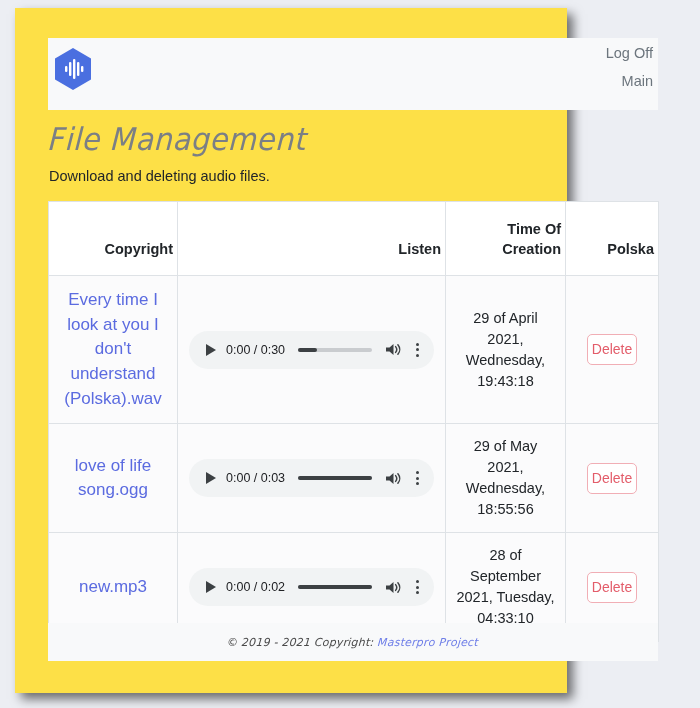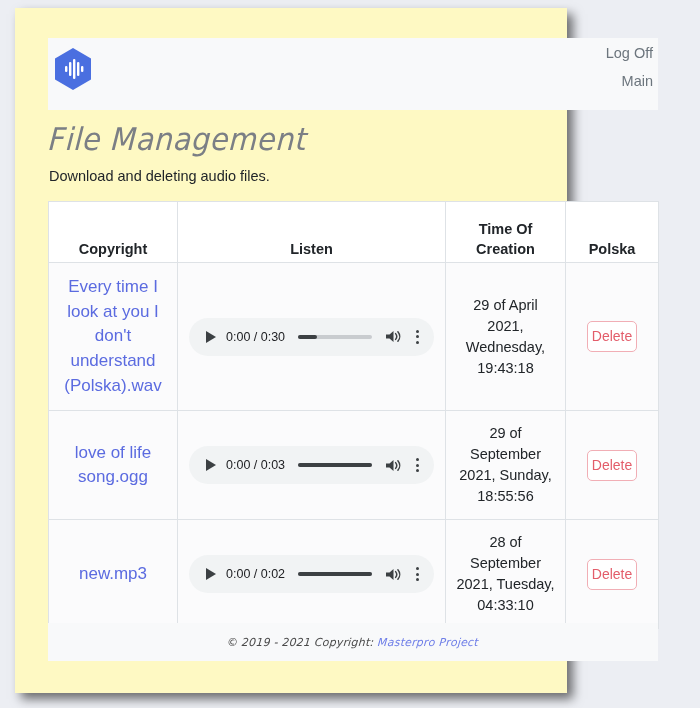--- a/index.html
+++ b/index.html
@@ -17,21 +17,21 @@
     color: #212529;
   }
 
   
   #page-card {
     position: absolute;
     left: 15px;
     top: 8px;
     width: 552px;
     height: 685px;
-    background: #fef9c3;
+    background: #fde047;
     box-shadow: 6px 6px 10px rgba(0,0,0,0.55);
   }
 
   #content {
     position: absolute;
     left: 33px;
     top: 30px;
     width: 610px;
   }
 
@@ -101,24 +101,25 @@
   .file-table td {
     border: 1px solid #dee2e6;
     vertical-align: middle;
     text-align: center;
   }
 
   .file-table thead th {
     font-size: 14.5px;
     font-weight: bold;
     color: #212529;
-    padding: 18px 4px 3px 4px;
+    padding: 18px 4px 16px 4px;
     background: #ffffff;
     vertical-align: bottom;
     line-height: 1.35;
+    text-align: right;
   }
 
   .col-file    { width: 129px; }
   .col-listen  { width: 268px; }
   .col-time    { width: 120px; }
   .col-clear   { width: 93px; }
 
   .file-table tbody td {
     padding: 12px 8px;
     background: #fbfbfc;
@@ -360,21 +361,21 @@
                   <path d="M12.9 2.7a7.4 7.4 0 0 1 0 9.6" stroke="#3c4043" stroke-width="1.5" fill="none" stroke-linecap="round"></path>
                 </svg>
               </span>
               <span class="ap-menu">
                 <i></i>
                 <i></i>
                 <i></i>
               </span>
             </div>
           </td>
-          <td class="time-cell">29 of September 2021, Sunday, 18:55:56</td>
+          <td class="time-cell">29 of May 2021, Wednesday, 18:55:56</td>
           <td>
             <span class="delete-button">Delete</span>
           </td>
         </tr>
 
         <tr>
           <td>
             <a class="file-link">new.mp3</a>
           </td>
           <td>

